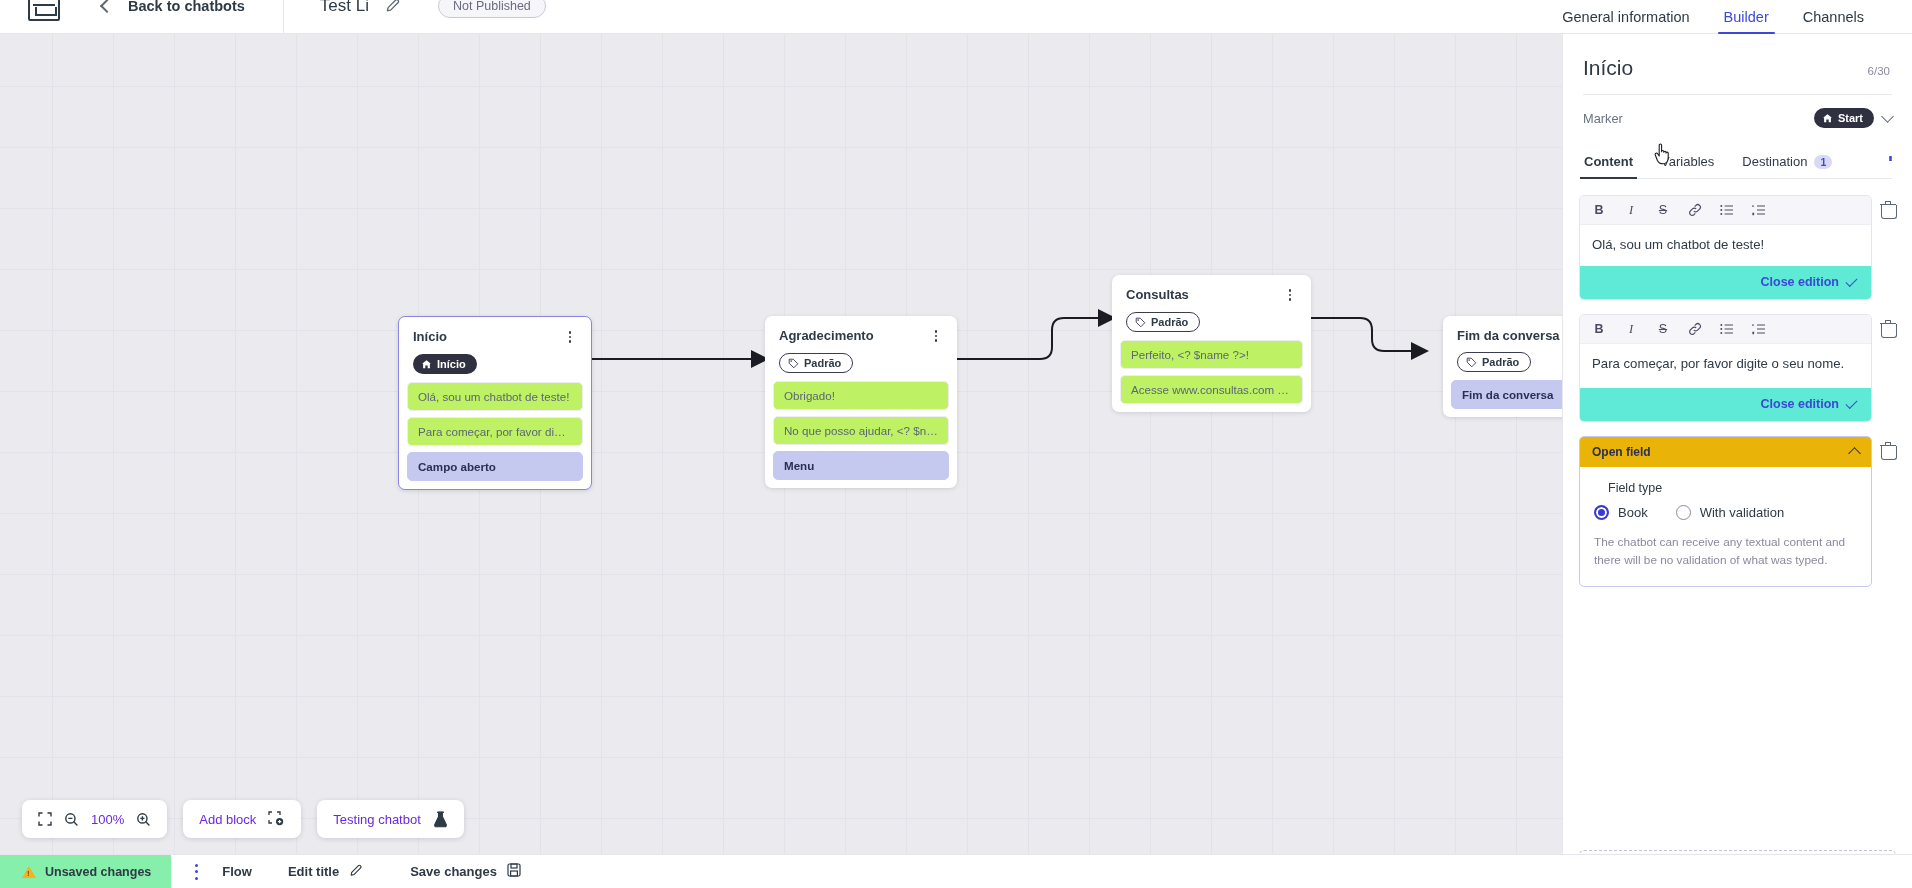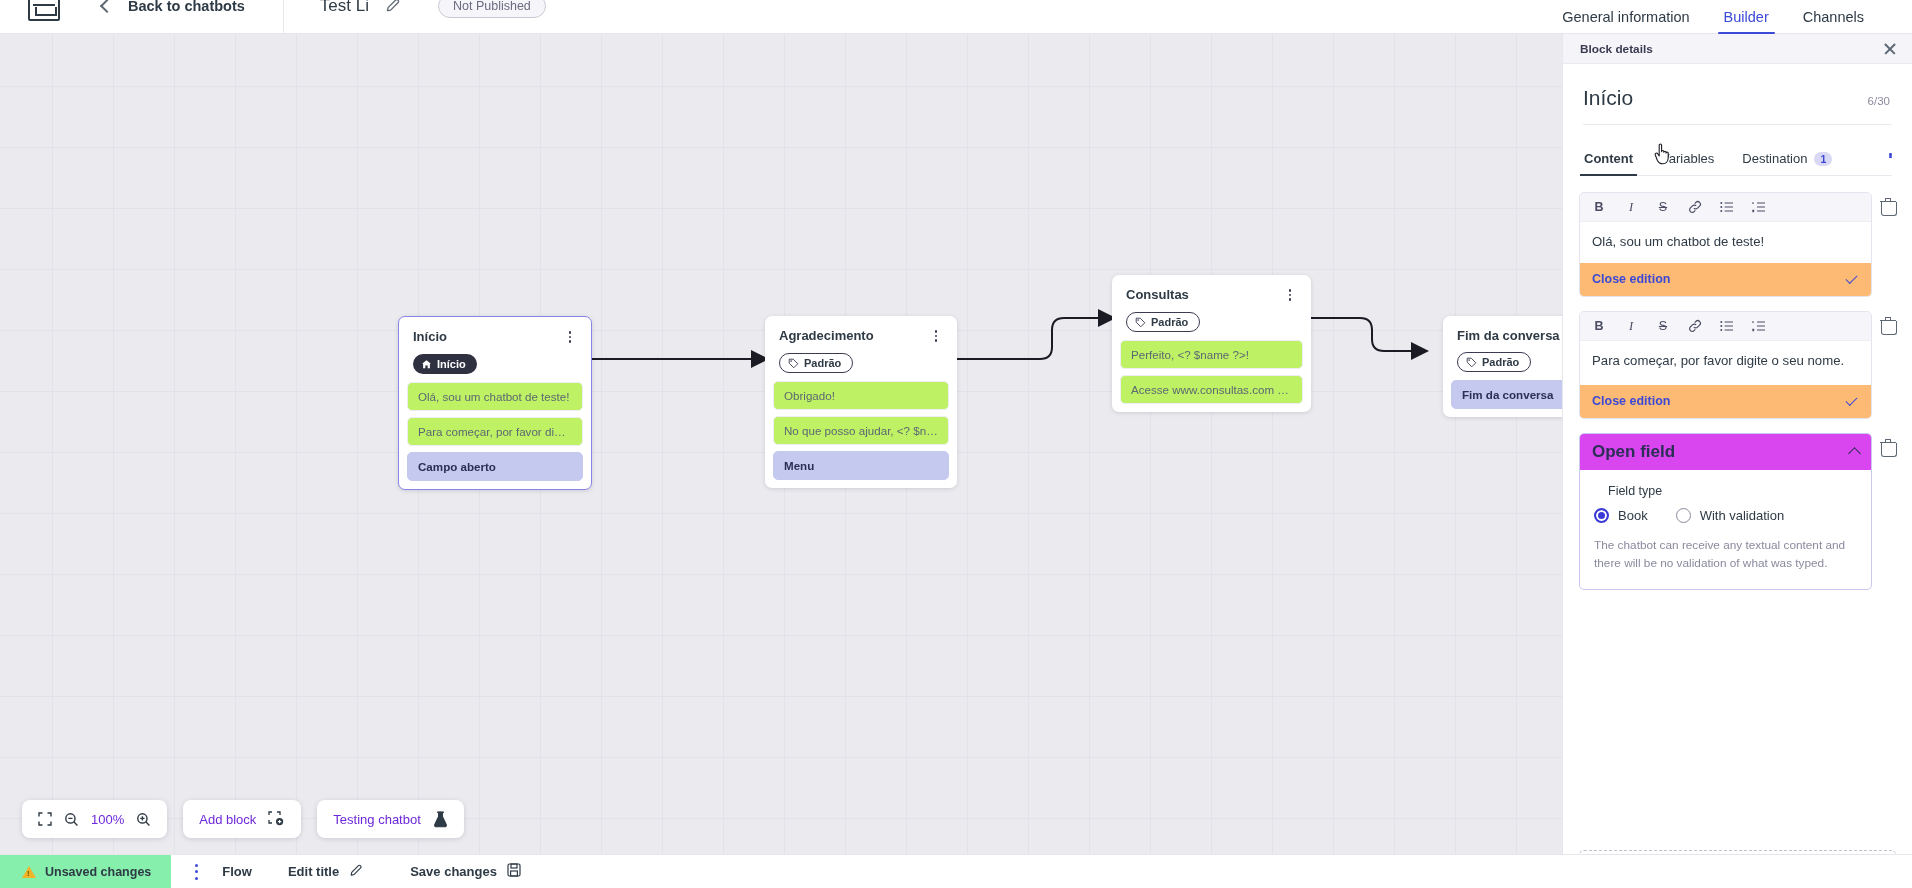--- a/index.html
+++ b/index.html
@@ -212,43 +212,43 @@
   .editor-toolbar {
     display:flex; align-items:center; gap: 18px; padding: 7px 12px;
     background:#f6f6fa; border-bottom:1px solid #ededf3;
   }
   .ebtn { font-size: 12.5px; color:#4b4b63; cursor:pointer; line-height:1;
     display:inline-flex; align-items:center; justify-content:center; width:14px; height:14px;}
   .editor-text {
     background:#ffffff; padding: 10px 12px 12px 12px; font-size: 13.2px;
     color:#2e3a45; line-height: 1.45; min-height: 20px;
   }
-  .editor-foot { display:flex; justify-content:space-between; align-items:center; gap:7px;
-    padding: 9px 14px 10px 12px; background:#fdba74; }
+  .editor-foot { display:flex; justify-content:flex-end; align-items:center; gap:7px;
+    padding: 9px 14px 10px 12px; background:#5eead4; }
   .close-edition { font-size: 12.5px; color:#3c49d6; font-weight:700; cursor:pointer; }
   .check-mark { width:11px; height:6px; border-left:1.9px solid #3c49d6;
     border-bottom:1.9px solid #3c49d6; transform: rotate(-45deg); margin-top:-3px; }
   .trash {
     width: 16px; height: 18px; position: relative; cursor:pointer; margin-top: 6px; flex:0 0 16px;
   }
   .trash::before {
     content:""; position:absolute; left:1px; top:4px; width:14px; height:13px;
     border:1.5px solid #5c6773; border-top:none; border-radius: 0 0 3px 3px;
   }
   .trash::after {
     content:""; position:absolute; left:0px; top:2.5px; width:16px; height:1.5px; background:#5c6773;
   }
   .trash-lid { position:absolute; left:5px; top:0; width:6px; height:2.5px;
     border:1.5px solid #5c6773; border-bottom:none; border-radius:1px 1px 0 0; }
 
   .field-block { display:flex; align-items:flex-start; gap:8px; margin-bottom:14px; }
   .field-card { flex:1; border:1px solid #c9c8ef; border-radius:5px; overflow:hidden; background:#fff; }
   .field-head {
-    background:#d946ef; display:flex; align-items:center; justify-content:space-between;
-    padding: 8px 12px; font-size:17px; font-weight:700; color:#2b2e55;
+    background:#eab308; display:flex; align-items:center; justify-content:space-between;
+    padding: 8px 12px; font-size:12px; font-weight:700; color:#2b2e55;
   }
   .chev-up { width:9px; height:9px; border-left:1.8px solid #2b2e55;
     border-top:1.8px solid #2b2e55; transform: rotate(45deg); margin-top:3px; }
   .field-body { padding: 14px 14px 16px 14px; }
   .field-type-label { font-size:12.5px; color:#2e3a45; margin-left:14px; }
   .radios { display:flex; align-items:center; gap:28px; margin-top:10px; }
   .radio-item { display:flex; align-items:center; gap:9px; cursor:pointer; }
   .radio { width:15px; height:15px; border-radius:50%; border:1.6px solid #8a8a9e; background:#fff; }
   .radio.on { border:2px solid #3c3ad6; background:#3c3ad6; box-shadow: inset 0 0 0 2px #fff; }
   .radio-lbl { font-size:13px; color:#2e3a45; }
@@ -433,31 +433,39 @@
             <path d="M5.6 1.2h3.8v4.2l3.8 8.1a1.6 1.6 0 0 1-1.5 2.3H3.3a1.6 1.6 0 0 1-1.5-2.3l3.8-8.1z" fill="#2e3a45" stroke="#2e3a45" stroke-width="1.1" stroke-linejoin="round"></path>
             <path d="M4.6 1.2h5.8" stroke="#2e3a45" stroke-width="1.4" stroke-linecap="round"></path>
           </svg>
         </span>
       </div>
     </div>
   </div>
 
   <div class="panel">
 
-    <div class="panel-topbar">
-      <span class="panel-topbar-label">Block details</span>
-      <span class="close-x"></span>
-    </div>
 
     <div class="panel-title-row">
       <span class="panel-title">Início</span>
       <span class="panel-count">6/30</span>
     </div>
     <div class="panel-rule"></div>
 
+    <div class="marker-row">
+      <span class="marker-label">Marker</span>
+      <span class="marker-right">
+        <span class="pill-dark">
+          <svg width="11" height="11" viewBox="0 0 12 12">
+              <path d="M6 1.3 1.2 5.2h1.1V10h2.4V7.2h2.6V10h2.4V5.2h1.1z" fill="#fff"></path>
+            </svg>
+          <span>Start</span>
+        </span>
+        <span class="chev-down"></span>
+      </span>
+    </div>
 
     <div class="panel-tabs">
       <div class="ptab active">
         <span>Content</span>
       </div>
       <div class="ptab">
         <span>Variables</span>
       </div>
       <div class="ptab">
         <span>Destination</span>

